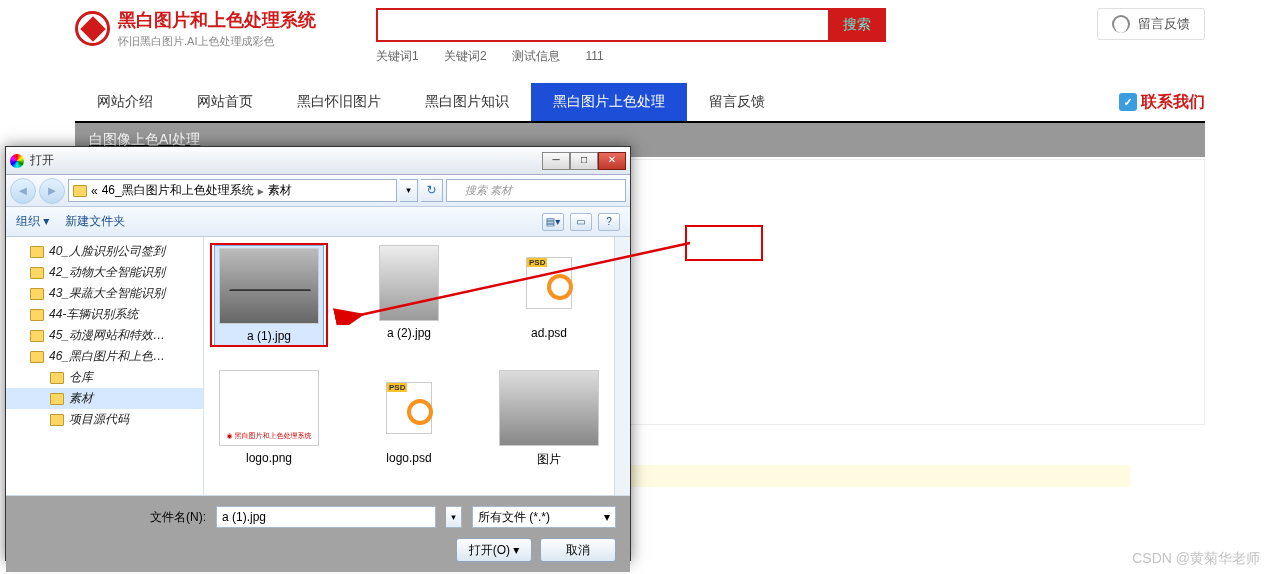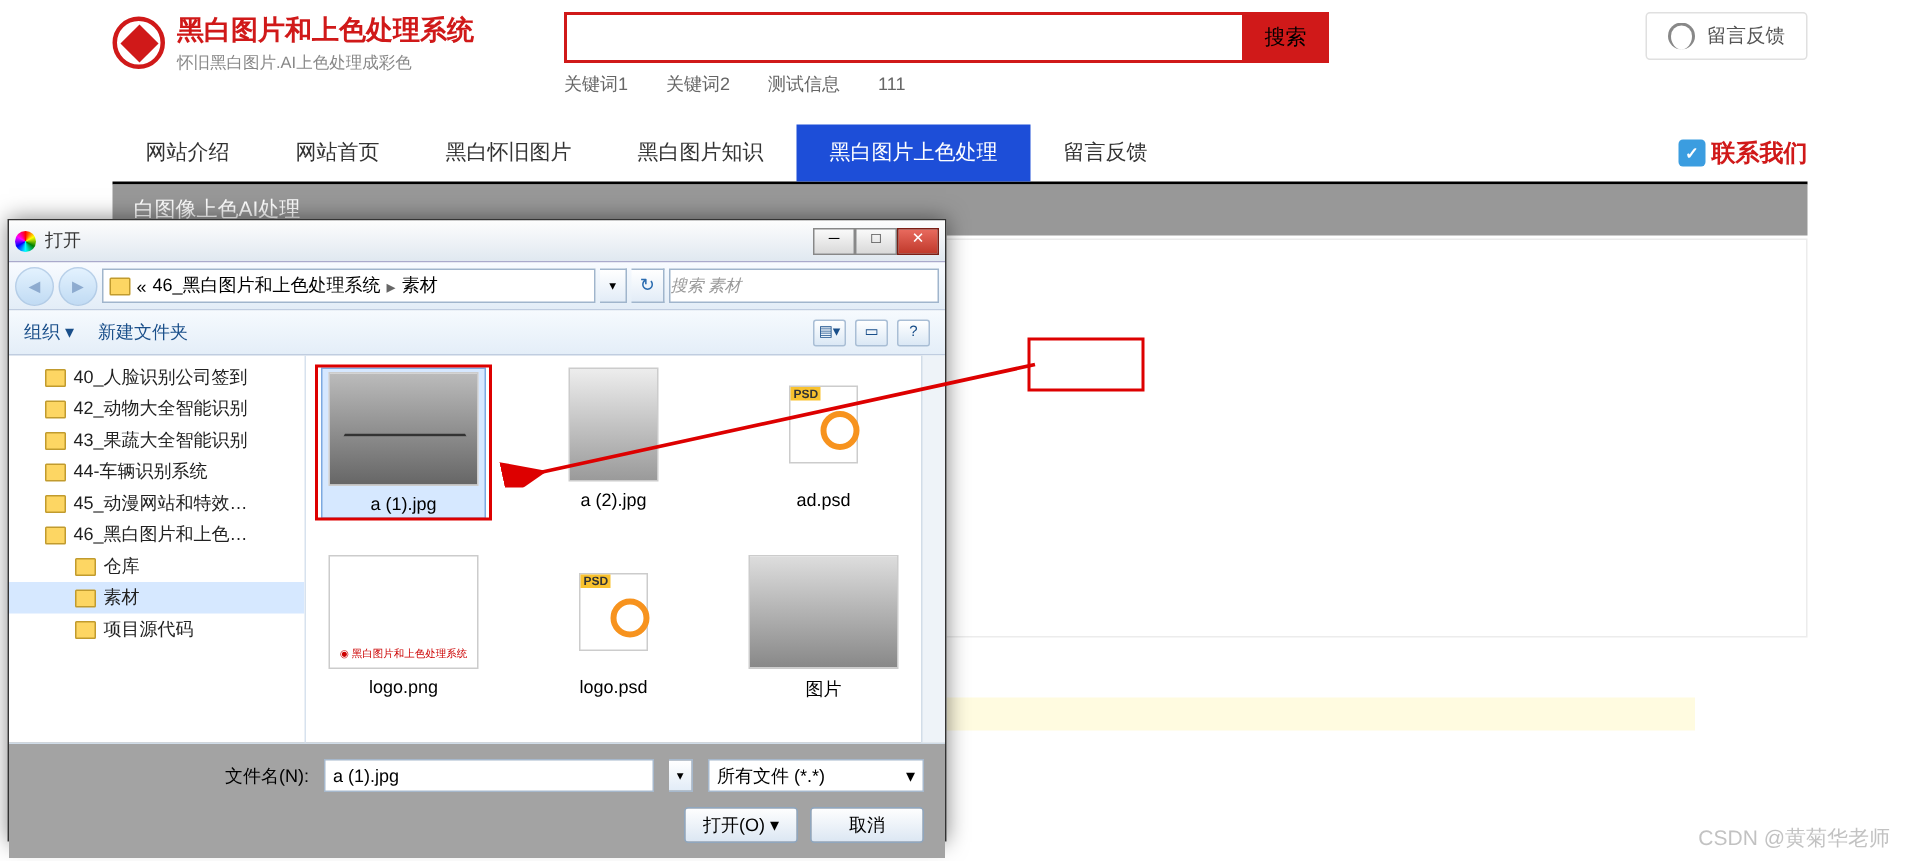--- a/index.html
+++ b/index.html
@@ -6,31 +6,31 @@
     body { width:1280px; height:574px; background:#fff; position:relative; overflow:hidden; }
     .header { display:flex; align-items:flex-start; padding:8px 75px 0 75px; }
     .logo-area { display:flex; align-items:center; gap:8px; }
     .logo-circle { width:35px; height:35px; border-radius:50%; border:3px solid #d01919; display:flex; align-items:center; justify-content:center; }
     .logo-inner { width:18px; height:18px; background:#d01919; transform:rotate(45deg); }
     .logo-text h1 { color:#d01919; font-size:18px; font-weight:bold; }
     .logo-text p { color:#888; font-size:11px; margin-top:2px; }
     .search-wrap { margin-left:60px; }
     .search-bar { display:flex; height:34px; }
     .search-input { width:452px; border:2px solid #d01919; border-right:none; padding:0 8px; font-size:13px; outline:none; }
-    .search-btn { width:58px; background:#d01919; color:#000000; border:none; font-size:14px; cursor:pointer; }
+    .search-btn { width:58px; background:#d01919; color:#5eead4; border:none; font-size:14px; cursor:pointer; }
     .keywords { margin-top:6px; font-size:12px; color:#666; }
     .keywords span { margin-right:22px; }
     .feedback-top { margin-left:auto; display:flex; align-items:center; gap:8px; border:1px solid #e0e0e0; padding:6px 14px; border-radius:3px; color:#555; font-size:13px; }
     .headset { width:18px; height:18px; border:2px solid #888; border-radius:50%; border-bottom:none; position:relative; }
     .nav { margin:18px 75px 0 75px; border-bottom:2px solid #000; display:flex; align-items:center; }
     .nav-item { padding:10px 22px; font-size:14px; color:#333; cursor:pointer; white-space:nowrap; }
     .nav-item.active { background:#1d4ed8; color:#fff; }
     .contact { margin-left:auto; color:#d01919; font-size:16px; font-weight:bold; display:flex; align-items:center; gap:4px; }
     .contact-icon { width:18px; height:18px; background:#3b9de0; border-radius:3px; display:flex; align-items:center; justify-content:center; color:#fff; font-size:11px; }
-    .main-panel { margin:0 75px; }
+    .main-panel { margin:0 75px;text-decoration:underline; }
     .panel-header { background:#989898; color:#fff; padding:8px 14px; font-size:14px; }
     .panel-body { padding:20px 16px; font-size:14px; display:flex; align-items:center; gap:8px; }
     .file-btn { border:1px solid #999; background:#efefef; padding:2px 6px; font-size:13px; }
     .submit-btn { border:1px solid #999; background:#efefef; padding:2px 6px; font-size:13px; margin-left:120px; }
     .red-box-btn { position:absolute; border:2px solid #d00; width:78px; height:36px; left:685px; top:225px; }
     .yel-strip { margin:40px 75px 0; height:22px; background:#fffbe0; }
     .panel-border { border:1px solid #ececec; margin-top:2px; padding-bottom:200px; }
     .watermark { position:absolute; right:20px; bottom:6px; color:rgba(120,120,120,.45); font-size:14px; }
     .dialog { position:absolute; left:5px; top:146px; width:626px; height:415px; background:#fff; border:1px solid #333; box-shadow:0 0 14px rgba(0,0,0,.5); }
     .titlebar { height:28px; background:linear-gradient(#fdfdfd,#e0e8f0); display:flex; align-items:center; padding:0 4px; border-bottom:1px solid #aac; }
@@ -40,26 +40,26 @@
     .winbtn { width:28px; height:18px; border:1px solid #888; background:linear-gradient(#fafafa,#d9d9d9); font-size:10px; text-align:center; line-height:14px; }
     .winbtn.close { background:linear-gradient(#e86a5e,#c0392b); color:#fff; border-color:#7a1f15; }
     .navrow { height:32px; background:linear-gradient(#f8fbff,#e3edf7); display:flex; align-items:center; padding:0 4px; gap:3px; border-bottom:1px solid #c0cde0; }
     .navbtn { width:26px; height:26px; border-radius:50%; background:linear-gradient(#d2ecff,#9ec9f1); border:1px solid #7fa9d5; display:flex; align-items:center; justify-content:center; font-size:13px; color:#3165a5; }
     .navbtn.dis { opacity:.5; }
     .path { flex:1; height:23px; border:1px solid #a0b5cc; background:#fff; display:flex; align-items:center; font-size:12px; padding:0 4px; gap:4px; }
     .folder-icon { width:14px; height:12px; background:#fdd663; border:1px solid #c19b2e; border-radius:1px; }
     .path-arrow { color:#666; }
     .navdrop { width:18px; height:23px; border:1px solid #a0b5cc; border-left:none; background:linear-gradient(#fff,#e2ecf7); text-align:center; font-size:9px; line-height:21px; }
     .refresh { width:22px; height:23px; border:1px solid #a0b5cc; border-left:none; background:linear-gradient(#fff,#e2ecf7); text-align:center; font-size:12px; line-height:20px; color:#2b6cb0; }
-    .searchbox { width:180px; height:23px; border:1px solid #a0b5cc; background:#fff; font-size:11px; color:#999; padding:0 0; display:flex; align-items:center; font-style:italic; }
+    .searchbox { width:180px; height:23px; border:1px solid #a0b5cc; background:#fff; font-size:11px; color:#999; padding:0 18px; display:flex; align-items:center; font-style:italic; }
     .toolbar { height:30px; background:linear-gradient(#f6fafe,#e4eef8); display:flex; align-items:center; padding:0 10px; font-size:12px; color:#1a4f8a; border-bottom:1px solid #c0cde0; gap:16px; }
     .toolbar .right { margin-left:auto; display:flex; gap:6px; }
     .toolbar .ticon { width:22px; height:18px; border:1px solid #a9bed5; background:linear-gradient(#fff,#dbe8f5); border-radius:2px; font-size:10px; text-align:center; line-height:16px; }
     .content { display:flex; height:258px; }
-    .tree { width:198px; border-right:1px solid #d7e2ee; overflow:hidden; font-size:12px; padding:4px 0; }
+    .tree { width:198px; border-right:1px solid #d7e2ee; overflow:hidden; font-size:12px; padding:4px 0;font-style:italic; }
     .tree-item { display:flex; align-items:center; gap:5px; padding:2px 0 2px 24px; white-space:nowrap; color:#222; }
     .tree-item.sel { background:#d6e8ff; }
     .tree-item.indent { padding-left:44px; }
     .files { flex:1; padding:8px 10px; display:flex; flex-wrap:wrap; gap:24px 30px; align-content:flex-start; position:relative; }
     .file { width:110px; text-align:center; font-size:12px; }
     .thumb { width:100px; height:76px; margin:0 auto 5px; border:1px solid #ccc; background:#eee; display:flex; align-items:center; justify-content:center; overflow:hidden; }
     .file.sel { background:#d6e8ff; border:1px solid #7da9e0; padding:2px; }
     .bridge { width:100%; height:100%; background:linear-gradient(#bbb,#666); position:relative; }
     .bridge::after { content:""; position:absolute; left:5px; top:35px; width:90px; height:25px; border-top:3px solid #333; transform:perspective(80px) rotateX(45deg); }
     .tree-bw { width:60px; height:76px; margin:0 auto; background:linear-gradient(#eee,#999); }

